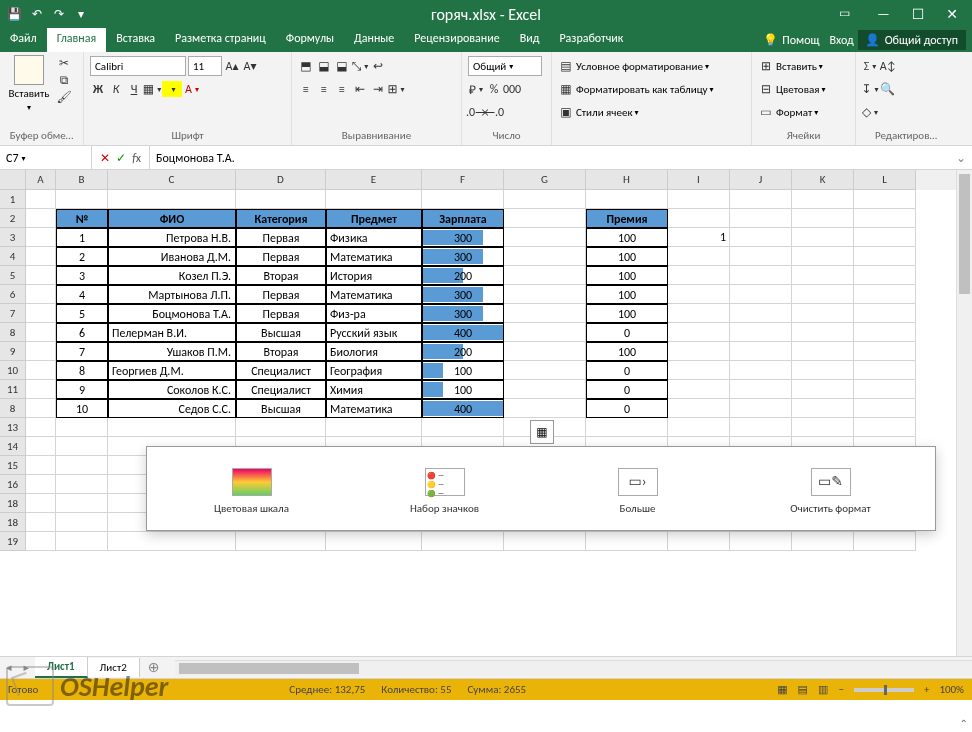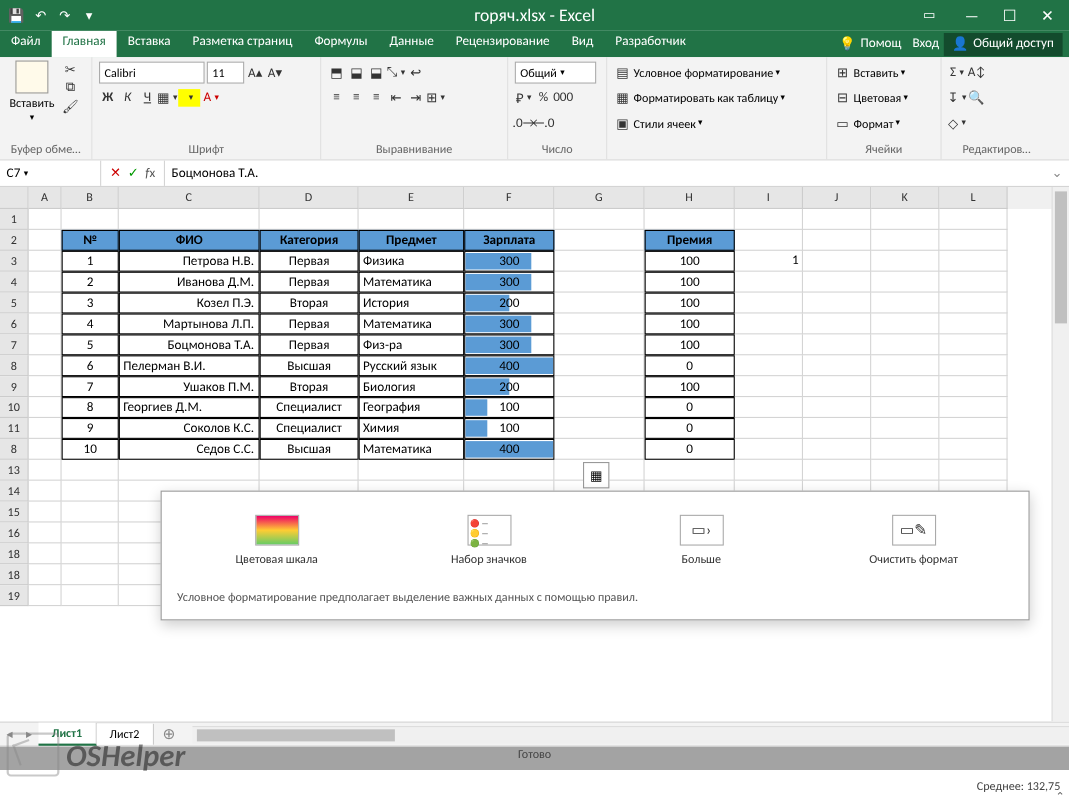--- a/index.html
+++ b/index.html
@@ -65,21 +65,21 @@
 .qa-body { display: flex; gap: 8px; padding: 14px 12px 8px; }
 .qa-item { flex:1; display: flex; flex-direction: column; align-items: center; gap: 6px; font-size: 11px; color: #333; padding: 6px 2px; border: 1px solid transparent; }
 .qa-item.sel { border: 1px solid #888; background: #e8e8e8; }
 .qa-ico { width: 40px; height: 28px; border: 1px solid #aaa; background: #fff; position: relative; }
 .qa-desc { padding: 6px 14px 14px; font-size: 11px; color: #555; }
 
 
 .sheettabs { height: 22px; border-top: 1px solid #d4d4d4; display: flex; align-items: center; background: #f3f3f3; font-size: 11px; }
 .stab { padding: 3px 12px; border-right: 1px solid #ccc; background:#fff; }
 .stab.active { border-bottom: 2px solid #217346; font-weight: bold; color:#217346; }
-.statusbar { height: 22px; background: #a3a3a3; border-top: 1px solid #d4d4d4; display: flex; align-items: center; font-size: 11px; color: #444; padding: 0 8px; gap: 16px; flex-direction: column; }
+.statusbar { height: 22px; background: #eab308; border-top: 1px solid #d4d4d4; display: flex; align-items: center; font-size: 11px; color: #444; padding: 0 8px; gap: 16px; }
 .statusbar .right { margin-left: auto; display:flex; align-items:center; gap:10px; }
 
 
 .watermark { position: absolute; left: 6px; bottom: 26px; opacity: 0.45; font-size: 28px; font-weight: bold; font-style: italic; color: #000000; display: flex; align-items: center; gap: 6px; pointer-events:none; }
 .wm-sq { width: 48px; height: 40px; border: 2px solid #888; border-radius: 4px; position: relative; }
 .vscroll { position:absolute; right:0; top:0; bottom:0; width:16px; background:#f0f0f0; border-left:1px solid #ddd; }
 .vscroll .thumb{ position:absolute; left:2px; right:2px; top:4px; height:120px; background:#c0c0c0; }
 .hscroll { height:16px; background:#f0f0f0; border-top:1px solid #ddd; flex:1; margin-left:8px; position:relative; }
 .hscroll .thumb{ position:absolute; top:2px; bottom:2px; left:4px; width:180px; background:#c0c0c0; }
 .collapse { position:absolute; right:4px; bottom:2px; font-size:10px; color:#666;}
@@ -614,21 +614,20 @@
         </div>
       <div class="qa-item">
           <div class="qa-ico" style="font-size:14px;text-align:center;line-height:26px">▭›</div>
           <span>Больше</span>
         </div>
       <div class="qa-item">
           <div class="qa-ico" style="font-size:14px;text-align:center;line-height:26px">▭✎</div>
           <span>Очистить формат</span>
         </div>
     </div>
-    <div class="qa-desc">Условное форматирование предполагает выделение важных данных с помощью правил.</div>
   </div>
 </div>
 
 <div class="sheettabs">
   <span style="padding:0 6px;color:#888">◂</span>
   <span style="padding:0 6px;color:#888">▸</span>
   <div class="stab active">Лист1</div>
   <div class="stab">Лист2</div>
   <span style="padding:0 8px;color:#888;font-size:14px">⊕</span>
   <div class="hscroll">

